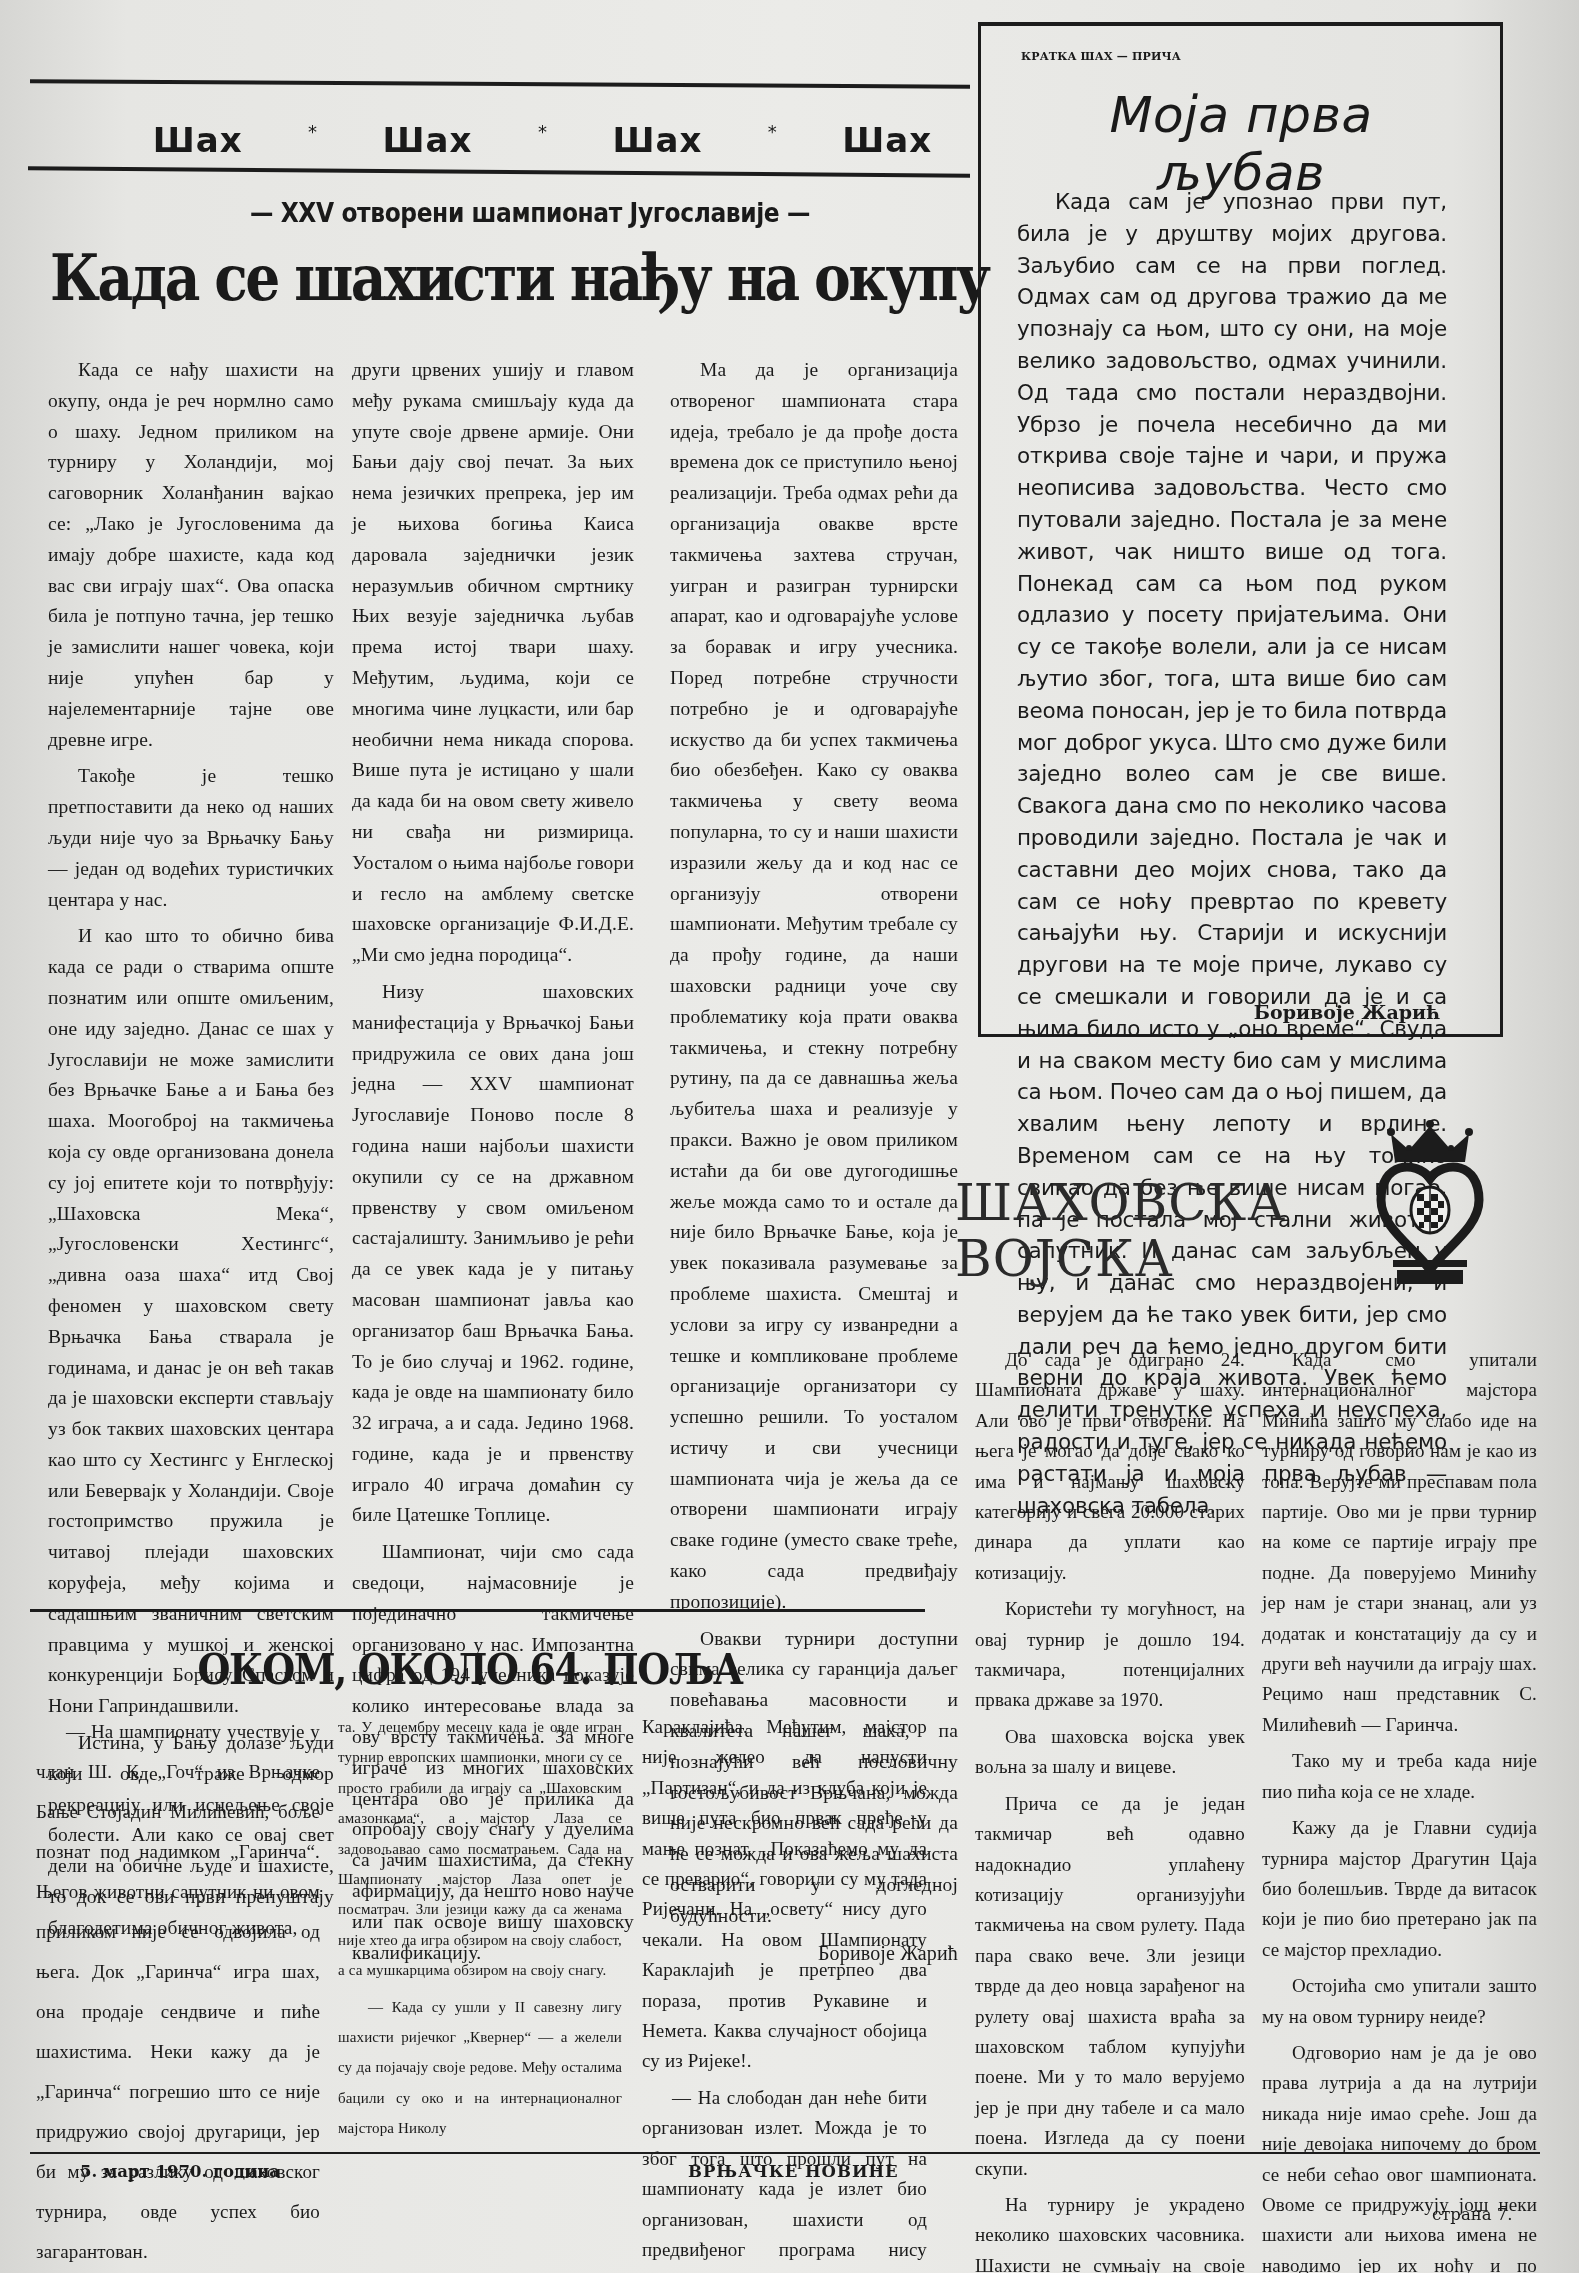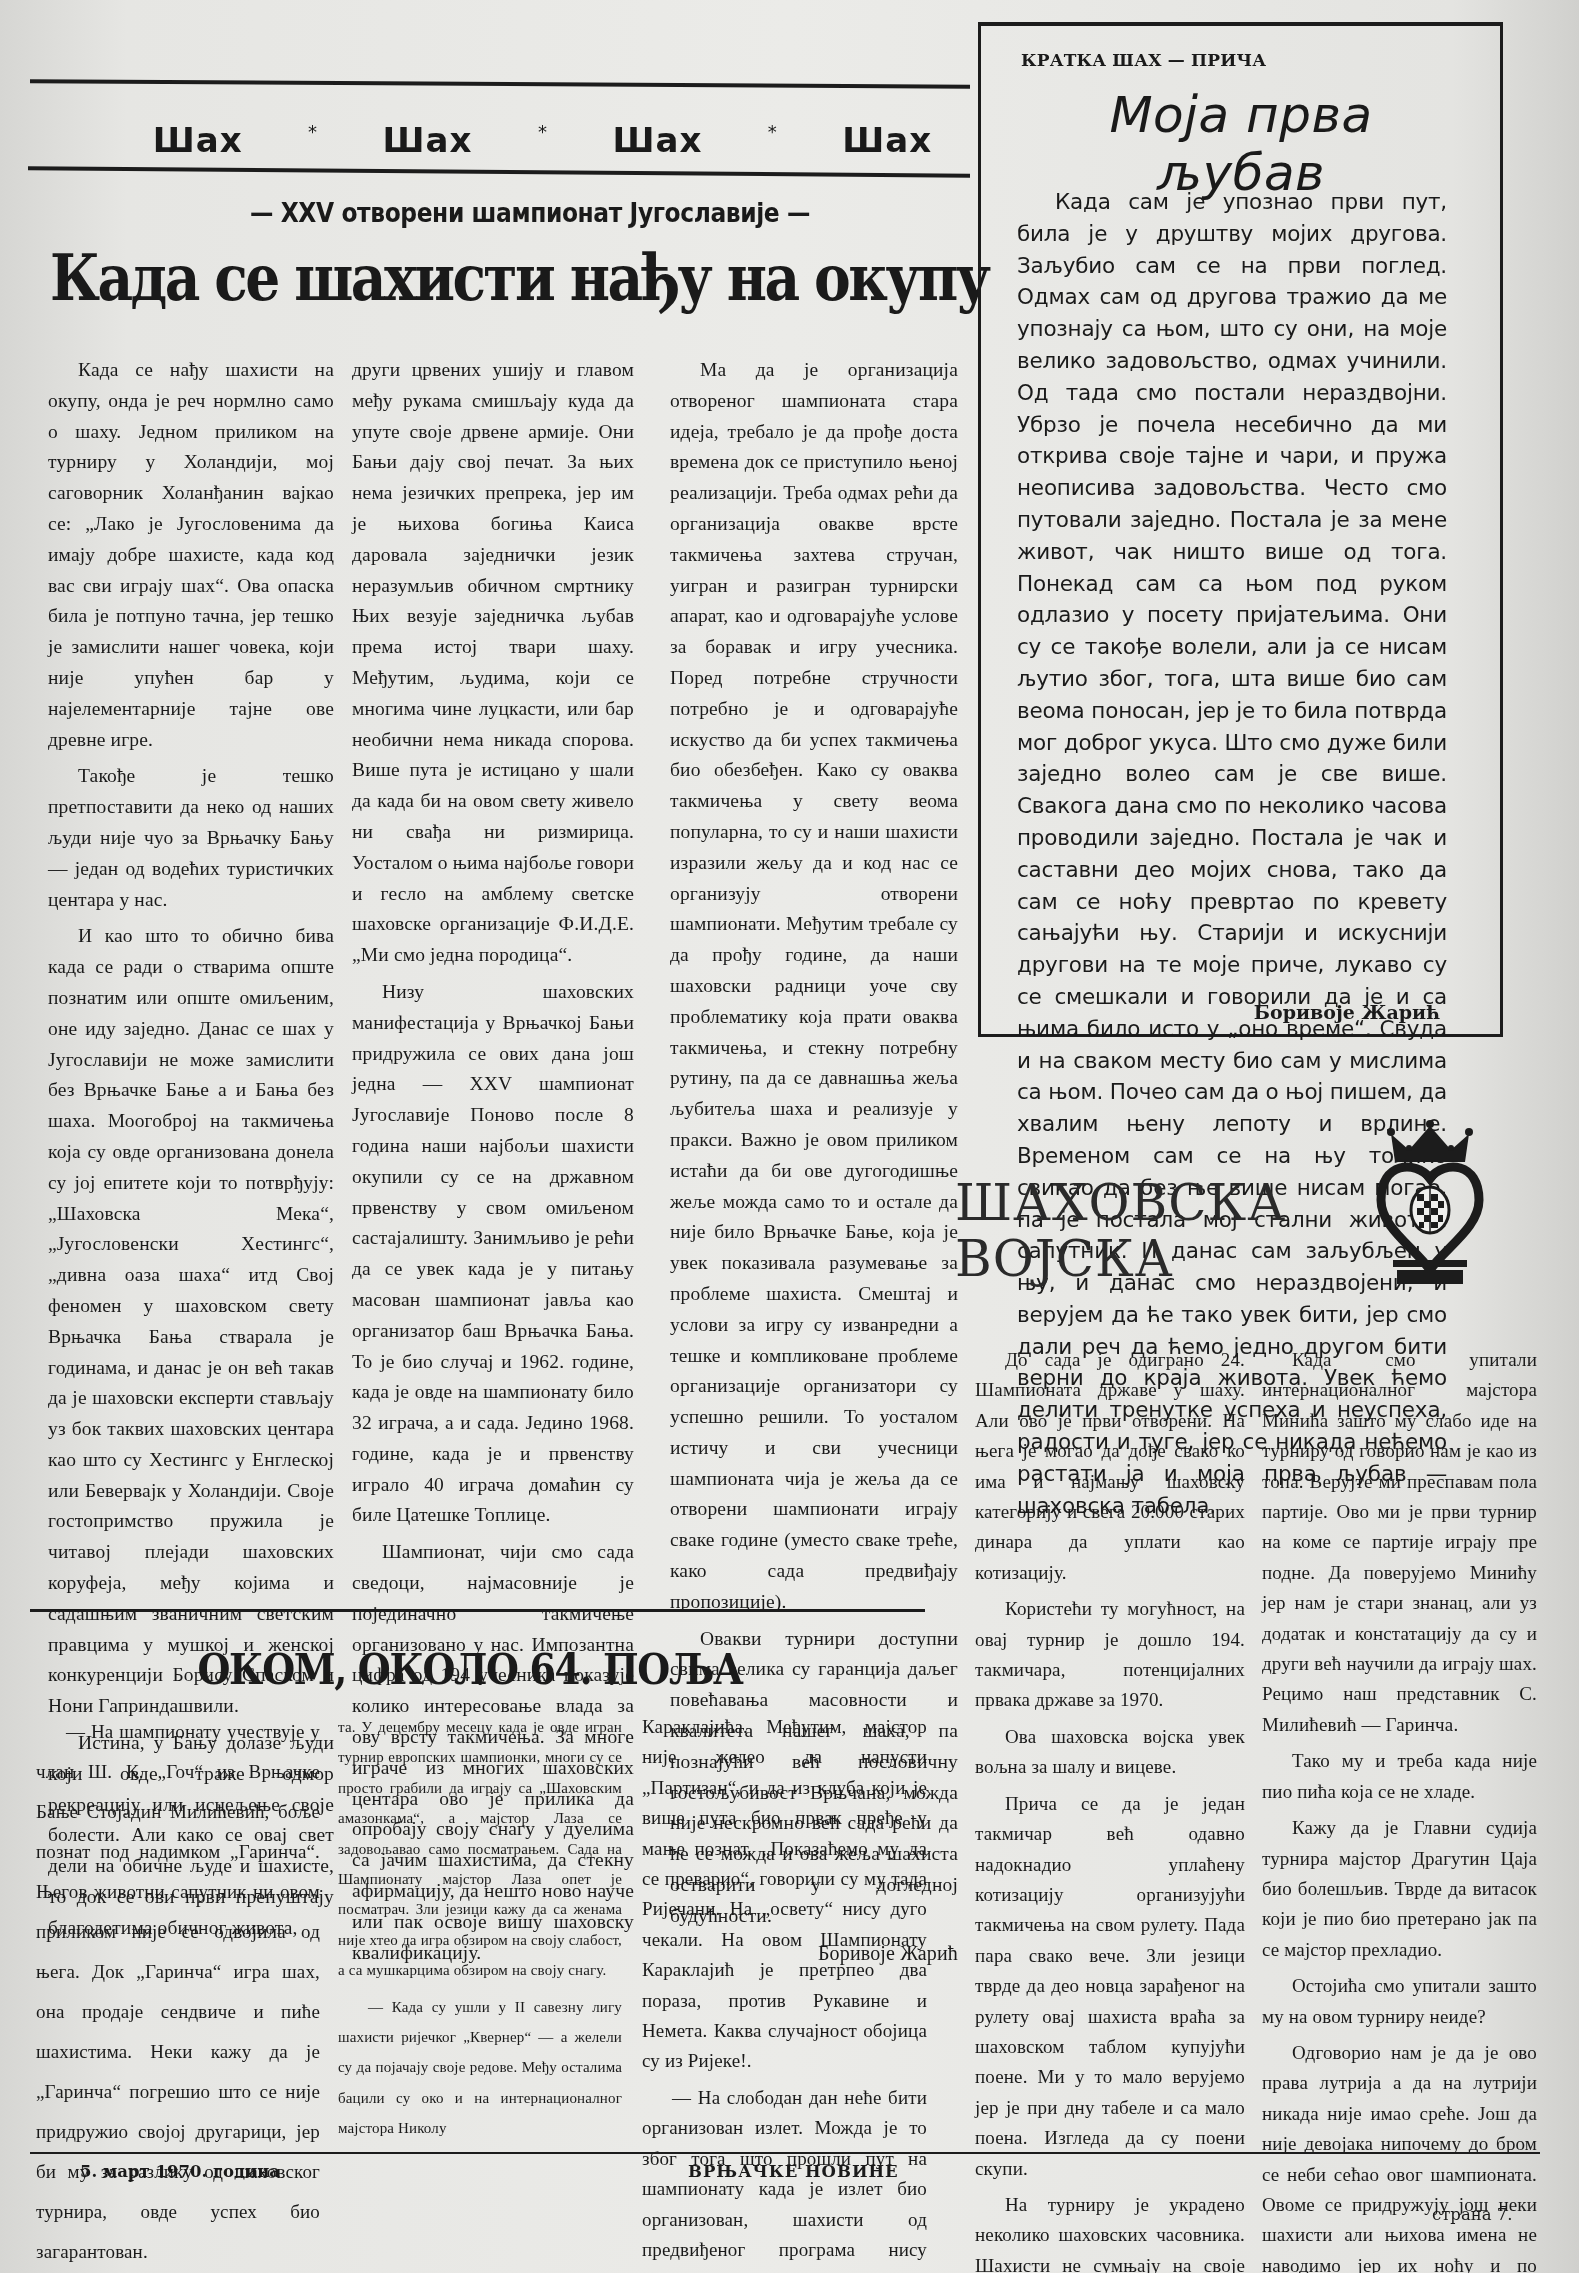--- a/index.html
+++ b/index.html
@@ -17,21 +17,21 @@
   
   .banner { left: 120px; top: 100px; width: 845px; height: 80px; display: flex; align-items: center; justify-content: space-around; }
   .banner .word { font-family: "DejaVu Sans", sans-serif; font-weight: bold; font-size: 34px; letter-spacing: 1px; }
   .banner .star { font-family: "DejaVu Sans", sans-serif; font-size: 18px; margin-top: -18px; }
 
   .kicker { left: 180px; top: 198px; width: 700px; text-align: center; font-family: "DejaVu Sans Condensed","DejaVu Sans", sans-serif; font-size: 26px; font-weight: bold; letter-spacing: -0.4px; }
   .headline { left: 50px; top: 240px; width: 920px; text-align: center; font-family: "DejaVu Serif", serif; font-weight: bold; font-size: 64px; letter-spacing: -3px; transform: scaleX(0.86); transform-origin: left; white-space: nowrap; }
 
   
   .box { left: 978px; top: 22px; width: 525px; height: 1015px; border: 3px solid #1c1c1c; border-top-width: 4px; }
-  .box .kick { position: absolute; left: 40px; top: 24px; font-family: "DejaVu Serif", serif; font-weight: bold; font-size: 17px; letter-spacing: 0.2px; }
+  .box .kick { position: absolute; left: 40px; top: 24px; font-family: "DejaVu Serif", serif; font-weight: bold; font-size: 11px; letter-spacing: 0.2px; }
   .box .title { position: absolute; left: 50px; top: 60px; width: 420px; text-align: center; font-family: "DejaVu Sans", sans-serif; font-style: italic; font-size: 50px; letter-spacing: 0.5px; }
   .box .body { position: absolute; left: 36px; top: 160px; width: 430px; font-size: 21.5px; line-height: 31.8px; text-align: justify; font-family: "DejaVu Sans", sans-serif; font-weight: 400; letter-spacing: -0.2px; }
   .box .body p { text-indent: 38px; }
   .box .sign { position: absolute; right: 60px; top: 975px; font-family: "DejaVu Serif", serif; font-weight: bold; font-size: 19px; }
 
   
   .sv-title { left: 955px; top: 1175px; font-family: "DejaVu Serif", serif; font-size: 50px; line-height: 56px; letter-spacing: 1px; color: #2a2a2a; }
   .logo { left: 1375px; top: 1120px; width: 110px; height: 165px; }
 
   

